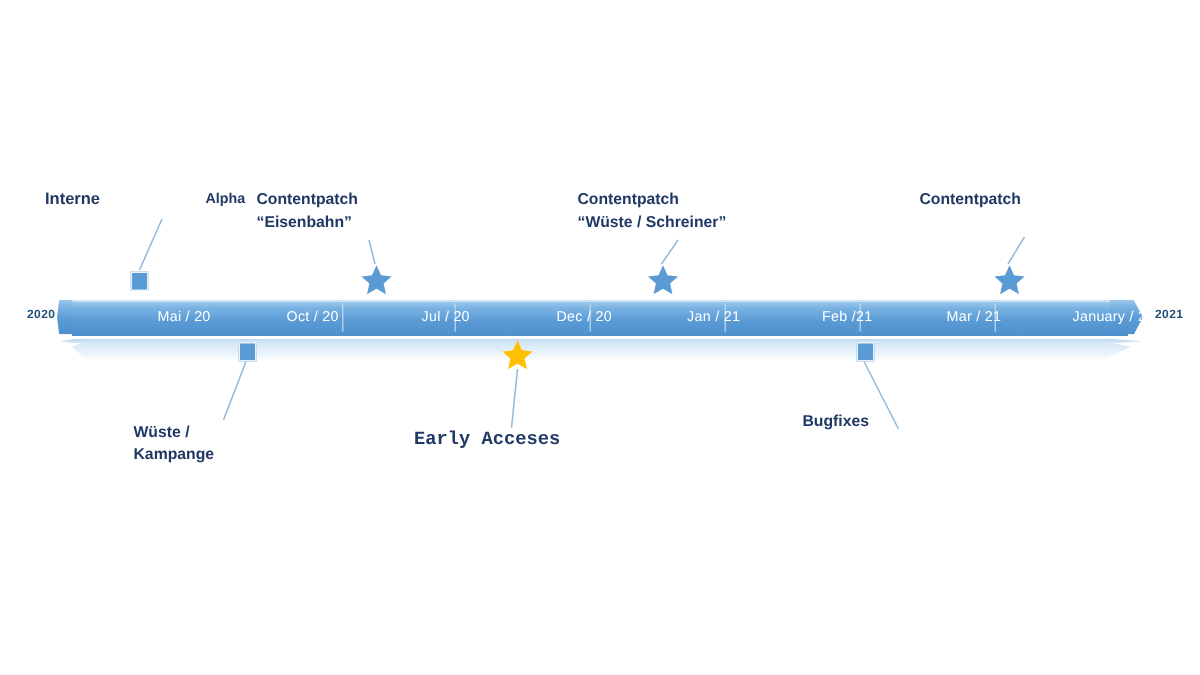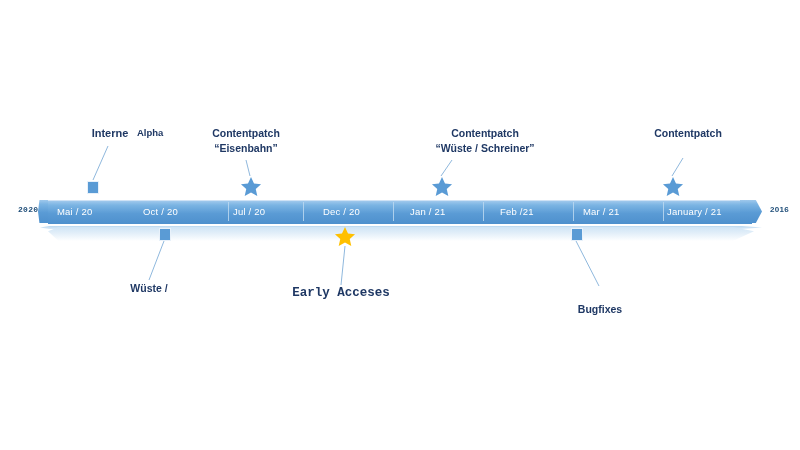--- a/index.html
+++ b/index.html
@@ -25,73 +25,73 @@
     clip-path:polygon(100% 0,100% 100%,12% 100%,0 50%,12% 0);
   }
   .bar-cap.right{
     left:702px;width:22px;
     background:linear-gradient(to bottom,#9fc8ec 0%,#7bb4e3 18%,#5a9bd5 55%,#4e90cd 100%);
     clip-path:polygon(0 0,72% 0,100% 50%,72% 100%,0 100%);
   }
   .seg-divider{position:absolute;top:2px;width:1px;height:19px;background:#bcd8f0;opacity:.85;}
   .month-label{
     position:absolute;top:204px;height:16px;line-height:16px;
-    font-size:9.5px;color:#ffffff;letter-spacing:.2px;white-space:nowrap;
+    font-size:9.5px;color:#ffffff;letter-spacing:.2px;white-space:nowrap;margin-left:48px;
   }
   
   .reflection{
     position:absolute;left:48px;top:227px;width:706px;height:14px;
     background:linear-gradient(to bottom,#cfe4f6 0%,#e3eff9 45%,#f4f9fd 80%,#ffffff 100%);
     clip-path:polygon(1.5% 0,97% 0,100% 30%,97% 100%,1.5% 100%,0 30%);
   }
   .reflection-edge{
     position:absolute;left:40px;top:226px;width:722px;height:3px;
     background:linear-gradient(to bottom,#b9d7f0,#dcebf8);
     clip-path:polygon(1.3% 0,97.2% 0,100% 50%,97.2% 100%,1.3% 100%,0 50%);
   }
 
   .year{
     position:absolute;top:205px;font-size:8px;font-weight:bold;
     color:#1f4e79;letter-spacing:.3px;
   }
-  .year.left{left:18px;font-family:Liberation Mono, monospace;}
+  .year.left{left:18px;}
   .year.right{left:770px;}
 
   
   .marker-square{
     position:absolute;width:12px;height:13px;
     background:#5a9bd5;border:1.5px solid #e8f1fa;box-sizing:border-box;
   }
   .marker-star{position:absolute;width:22px;height:21px;}
   .marker-star svg{display:block;width:22px;height:21px;}
 
   
   .leader{position:absolute;overflow:visible;}
   .leader line{stroke:#8fb8dd;stroke-width:1;}
 
   
   .callout{
-    position:absolute;text-align:center;color:#1f3864;
+    position:absolute;color:#1f3864;
     font-weight:bold;white-space:nowrap;line-height:14px;
   }
   .callout .l1,.callout .l2{display:block;}
   .c-interne{font-size:11px;}
   .c-interne .l2{font-size:9.5px;margin-left:32px;}
   .c-patch{font-size:10.5px;line-height:15px;}
   .c-jaeger{font-size:10.5px;line-height:15px;}
   .c-early{font-size:12.5px;font-family:Liberation Mono, monospace;}
   .c-bug{font-size:10.5px;}
 </style>
 </head>
 <body>
 
 <div id="stage">
 
   <div class="year left">2020</div>
-  <div class="year right">2016</div>
+  <div class="year right">2021</div>
 
   <div class="bar-wrap">
     <div class="bar-cap left"></div>
     <div class="bar-body"></div>
     <div class="bar-cap right"></div>
 
     <div class="seg-divider" style="left:190px"></div>
     <div class="seg-divider" style="left:265px"></div>
     <div class="seg-divider" style="left:355px"></div>
     <div class="seg-divider" style="left:445px"></div>
@@ -159,35 +159,36 @@
   <div class="callout c-patch" style="left:613px;top:126px;width:150px">
     <span class="l1">Contentpatch</span>
   </div>
 
   <div class="marker-square" style="left:159px;top:228px"></div>
   <svg class="leader" style="left:0;top:0;width:800px;height:450px">
     <line x1="164" y1="241" x2="149" y2="280"></line>
   </svg>
   <div class="callout c-jaeger" style="left:89px;top:281px;width:120px">
     <span class="l1">Wüste /</span>
+    <span class="l2">Kampange</span>
   </div>
 
   <div class="marker-star" style="left:334px;top:226px">
     <svg viewBox="0 0 24 23">
         <polygon points="12,1 15.3,8.3 23,9.1 17.2,14.3 18.9,22 12,18 5.1,22 6.8,14.3 1,9.1 8.7,8.3" fill="#ffc000"></polygon>
       </svg>
   </div>
   <svg class="leader" style="left:0;top:0;width:800px;height:450px">
     <line x1="345" y1="246" x2="341" y2="285"></line>
   </svg>
   <div class="callout c-early" style="left:276px;top:286px;width:130px">
     <span class="l1">Early Acceses</span>
   </div>
 
   <div class="marker-square" style="left:571px;top:228px"></div>
   <svg class="leader" style="left:0;top:0;width:800px;height:450px">
     <line x1="576" y1="241" x2="599" y2="286"></line>
   </svg>
-  <div class="callout c-bug" style="left:535px;top:302px;width:130px">
+  <div class="callout c-bug" style="left:535px;top:274px;width:130px">
     <span class="l1">Bugfixes</span>
   </div>
 
 </div>
 
 </body></html>

